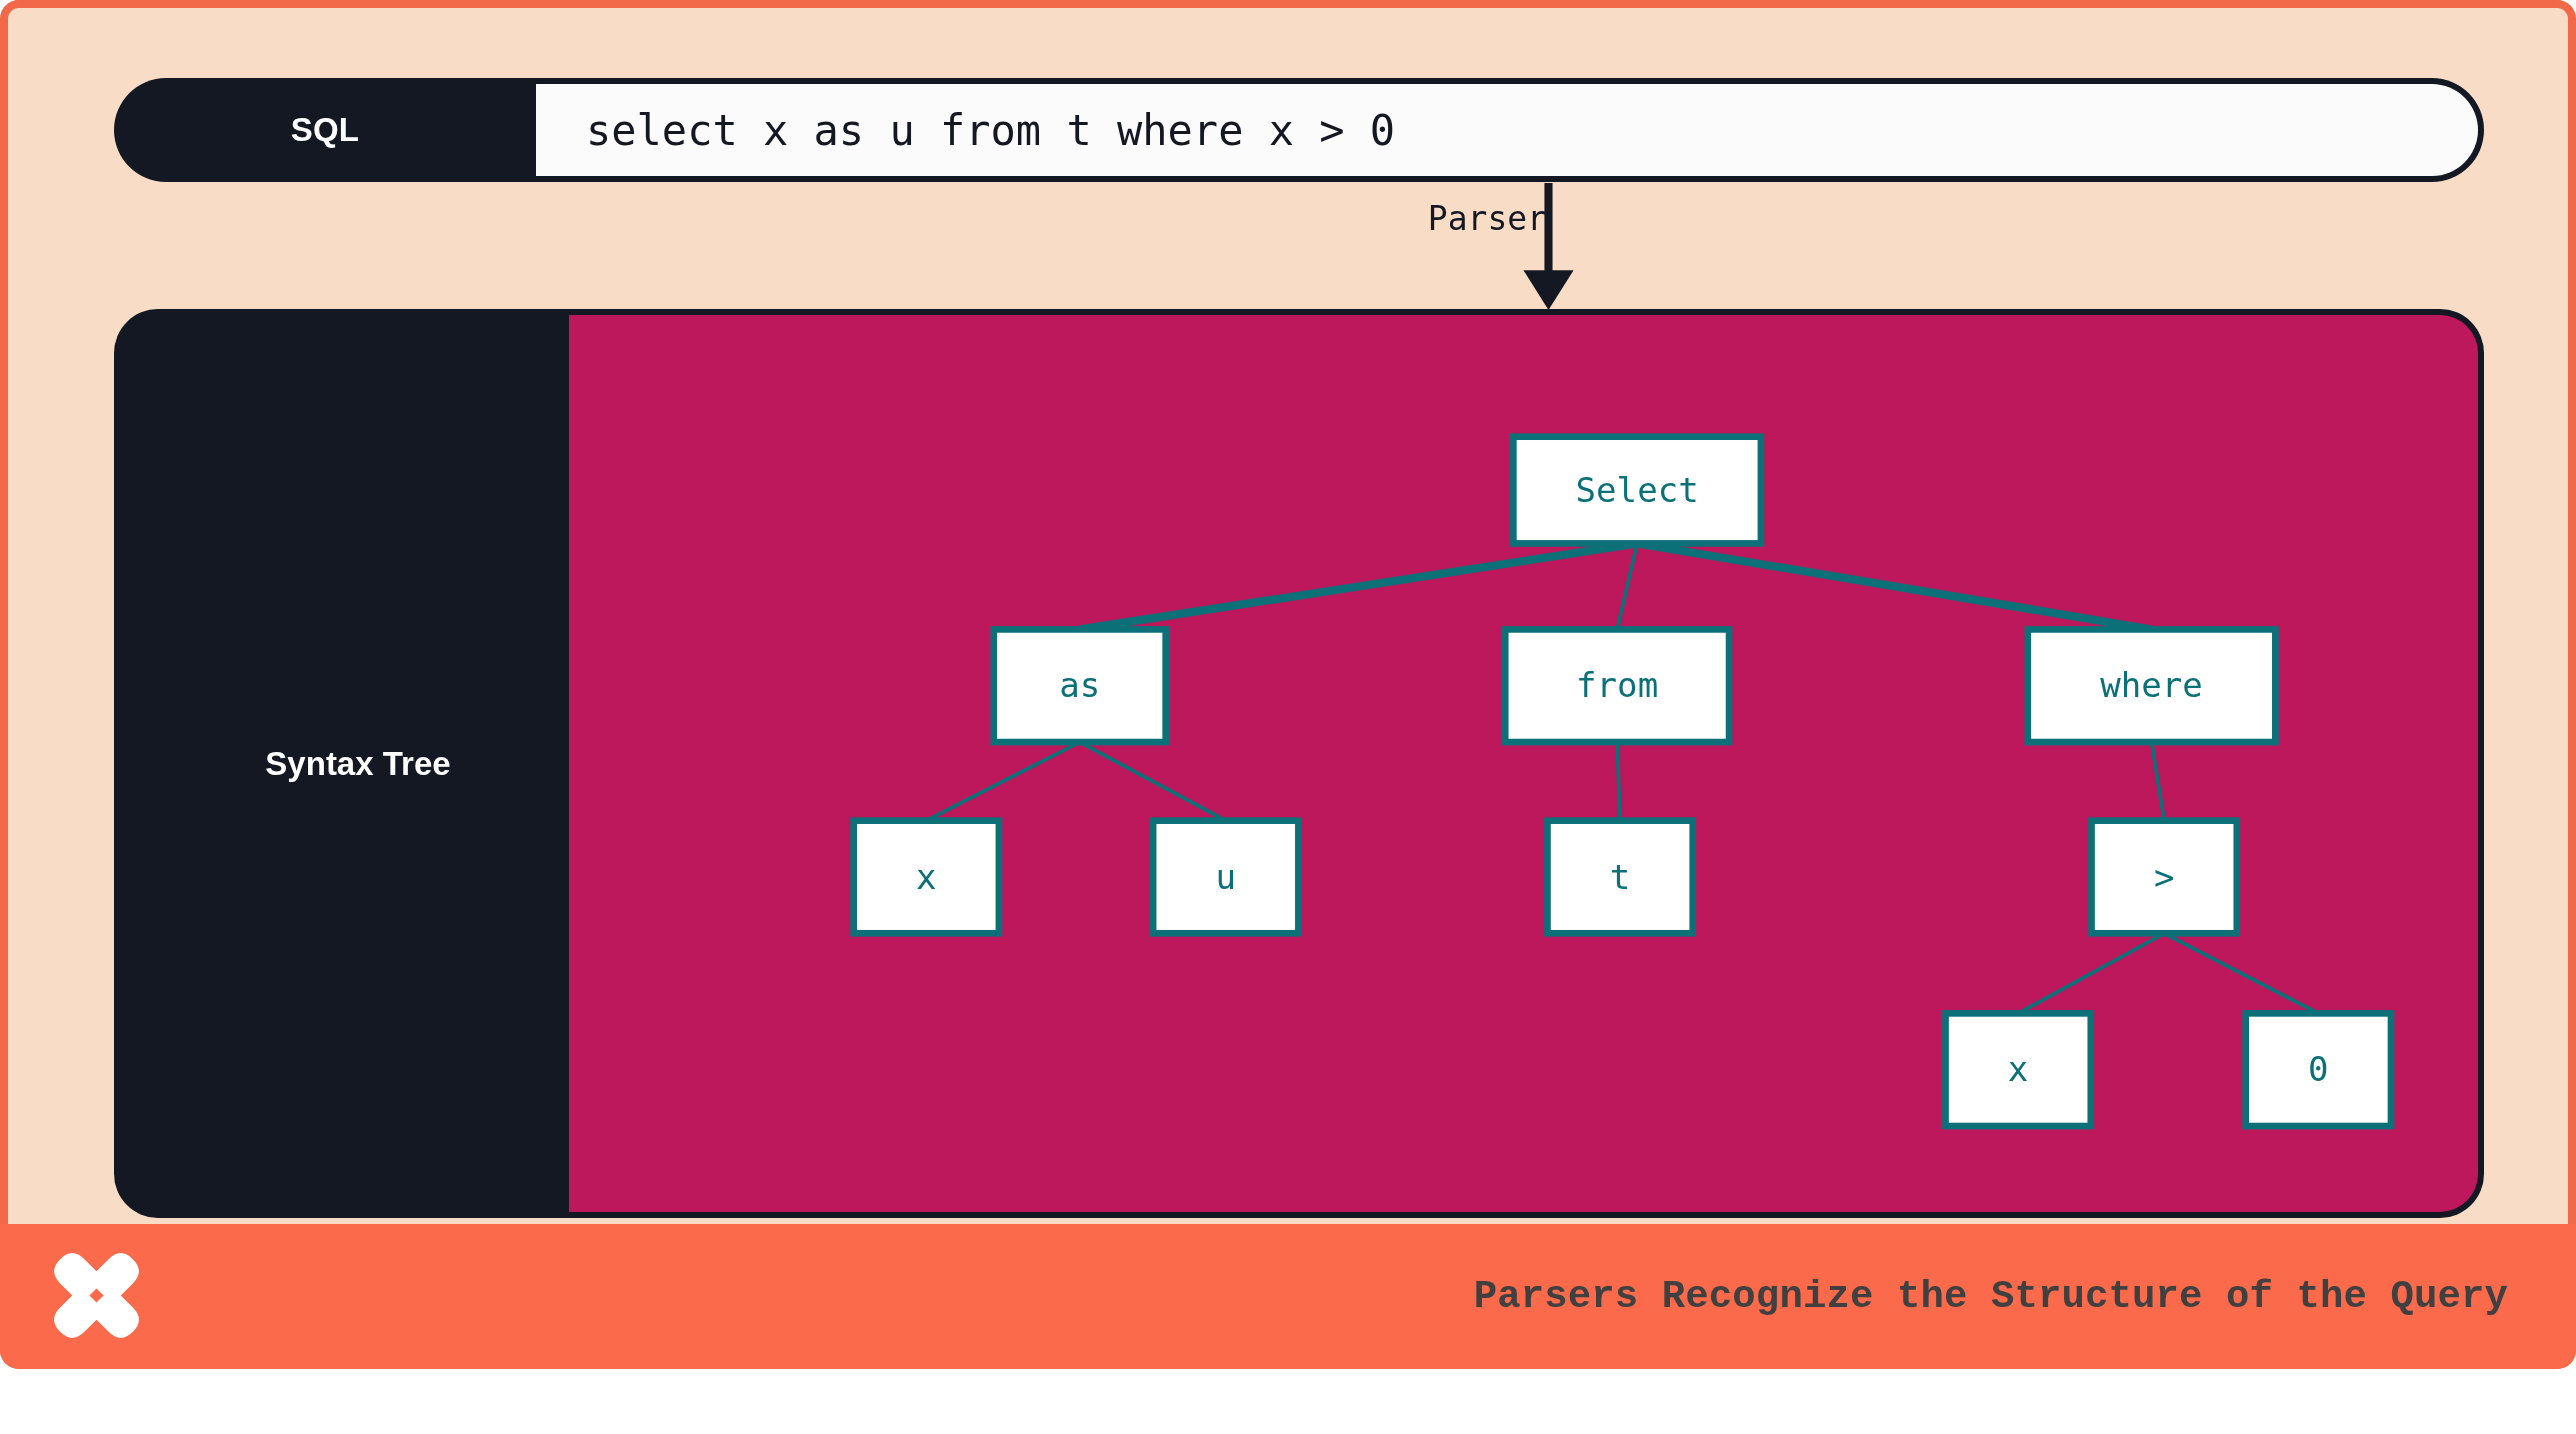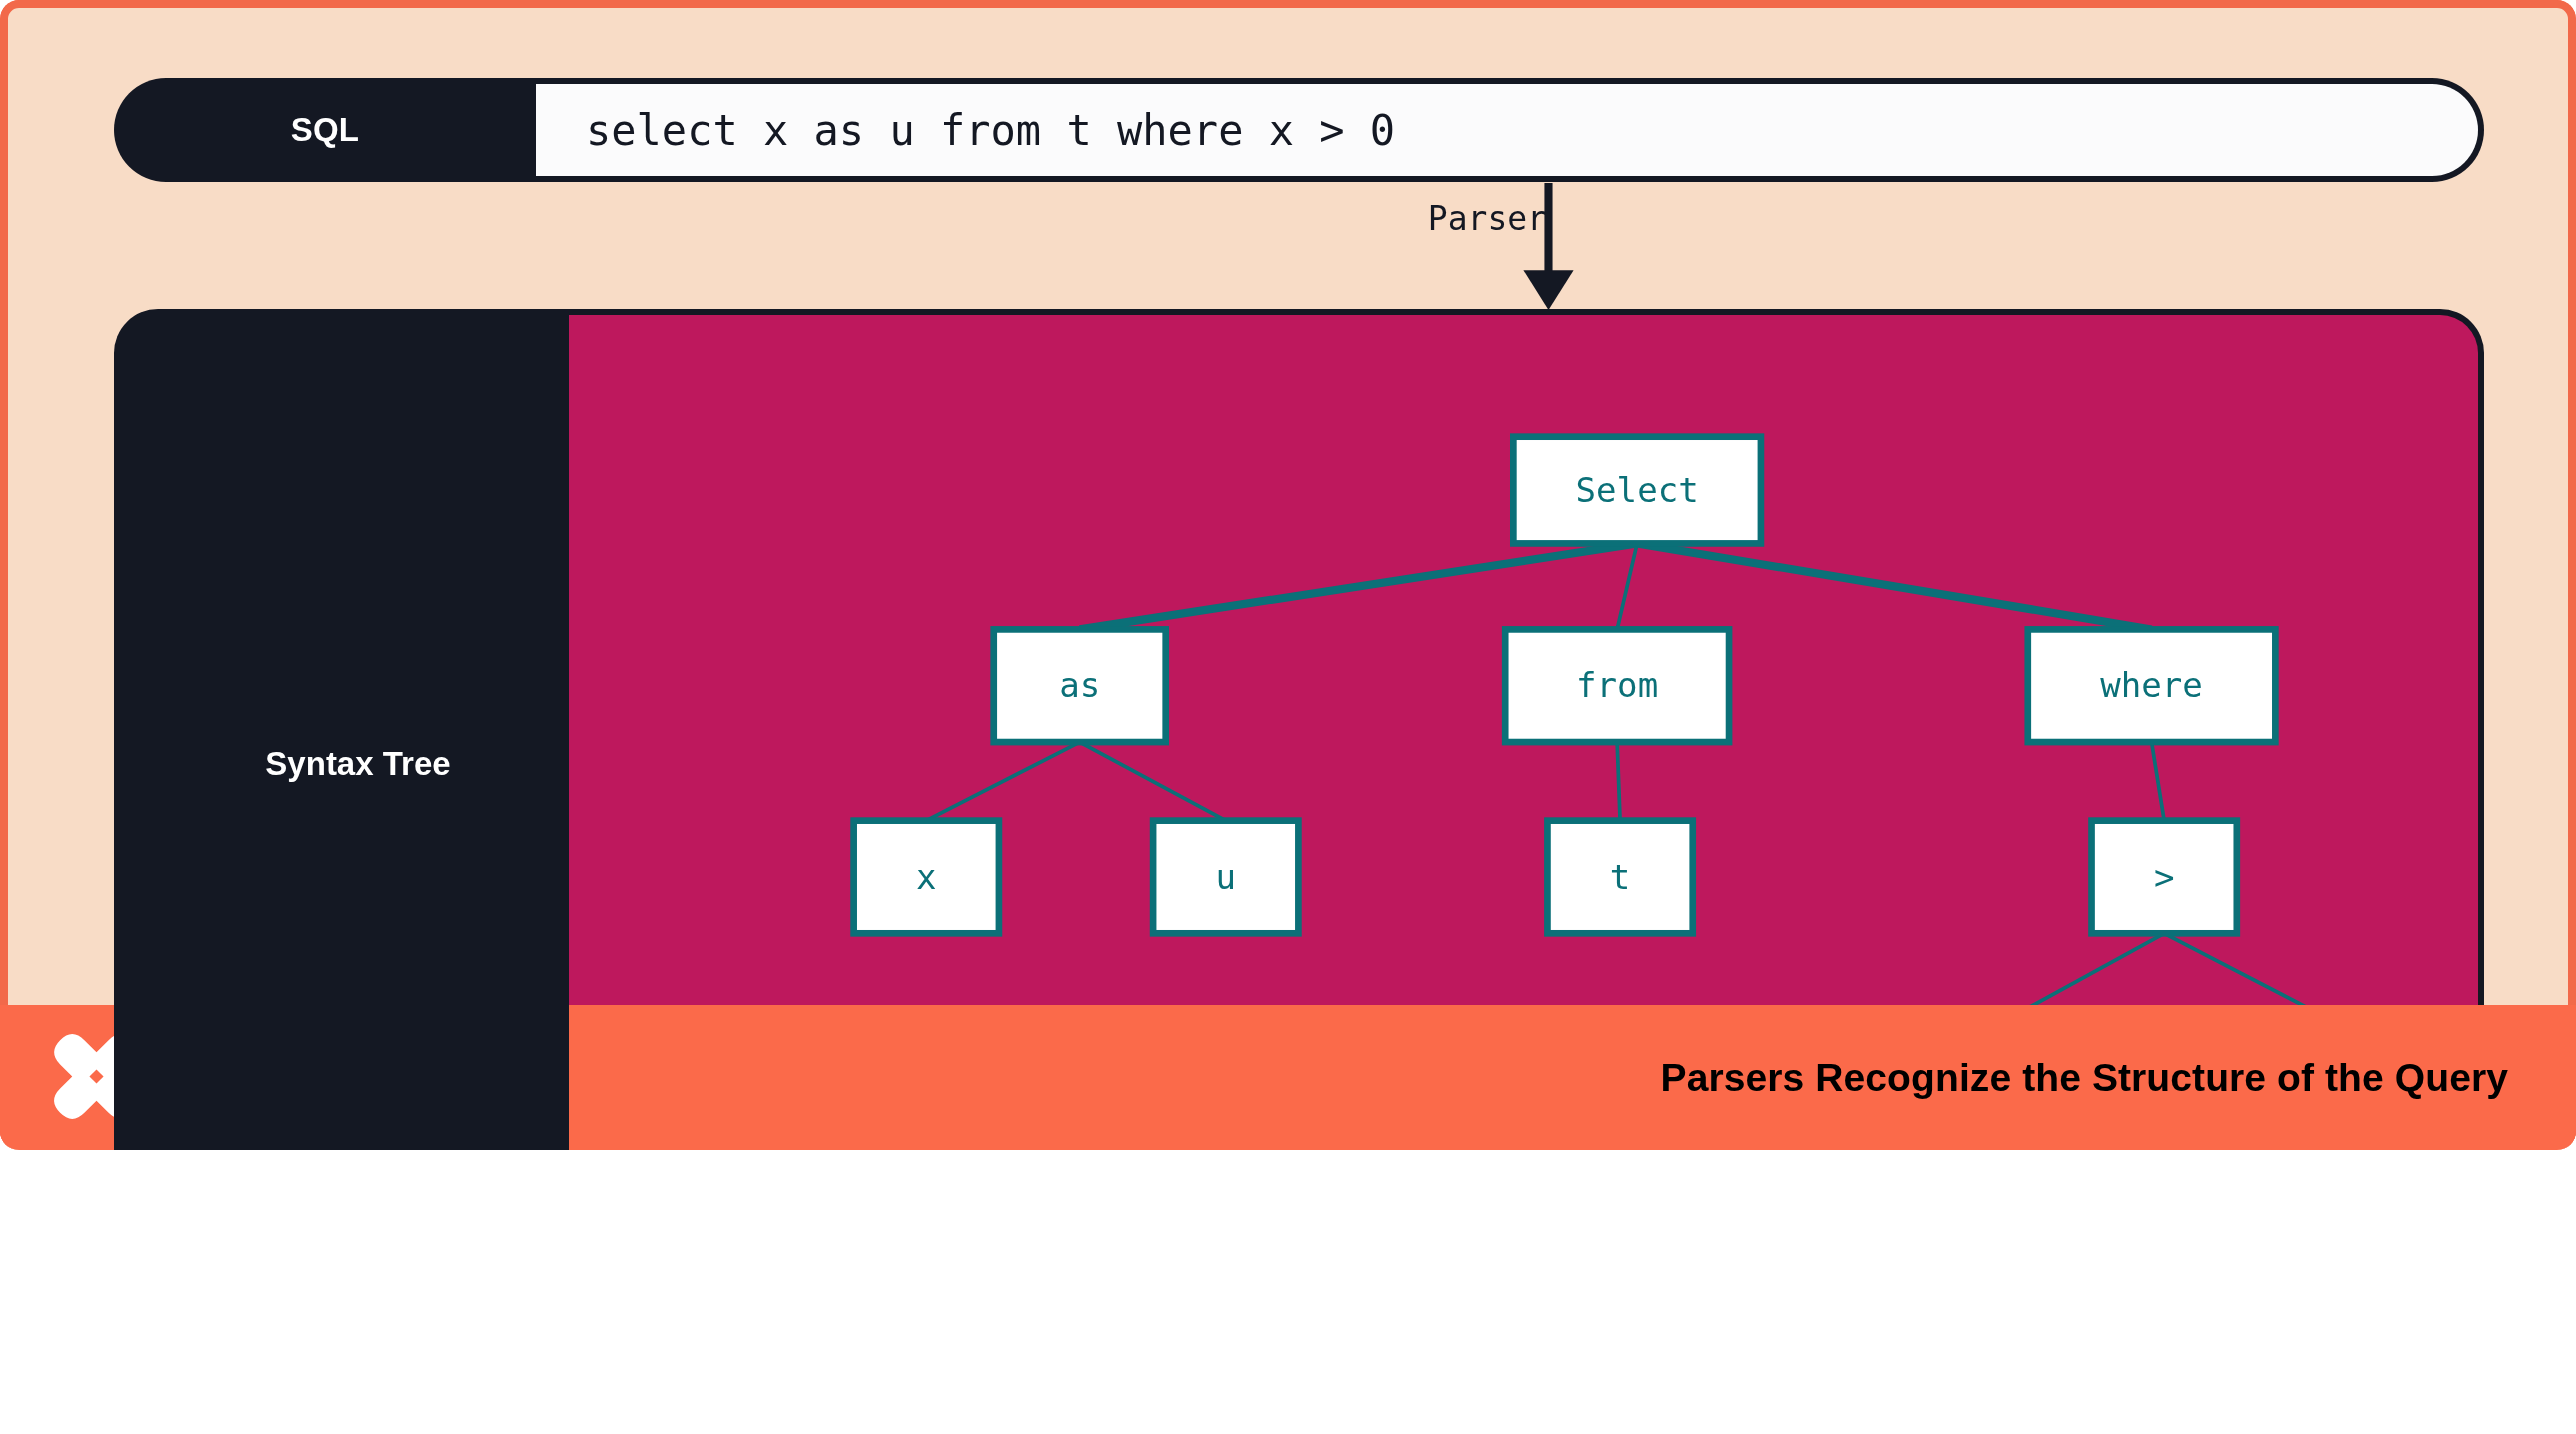--- a/index.html
+++ b/index.html
@@ -11,21 +11,21 @@
     width: 2576px;
     height: 1435px;
     font-family: "Liberation Sans", sans-serif;
     overflow: hidden;
   }
 
   
   #slide {
     position: relative;
     width: 2576px;
-    height: 1150px;
+    height: 1369px;
     background: #fb6a4a;
     border-radius: 19px;
     overflow: hidden;
   }
 
   
   #content-card {
     position: absolute;
     left: 0px;
     top: 0px;
@@ -177,25 +177,26 @@
     left: 46px;
     top: 21px;
     width: 101px;
     height: 101px;
   }
   #footer-caption {
     position: absolute;
     right: 68px;
     top: 50%;
     transform: translateY(-50%);
-    color: #000000;
+    color: #404040;
     font-size: 39px;
     font-weight: 700;
     white-space: nowrap;
     letter-spacing: 0.1px;
+    font-family: Liberation Mono, monospace;
   }
 </style>
 </head>
 <body>
 
 <div id="slide">
 
   <div id="content-card">
 
     <div id="sql-row">

